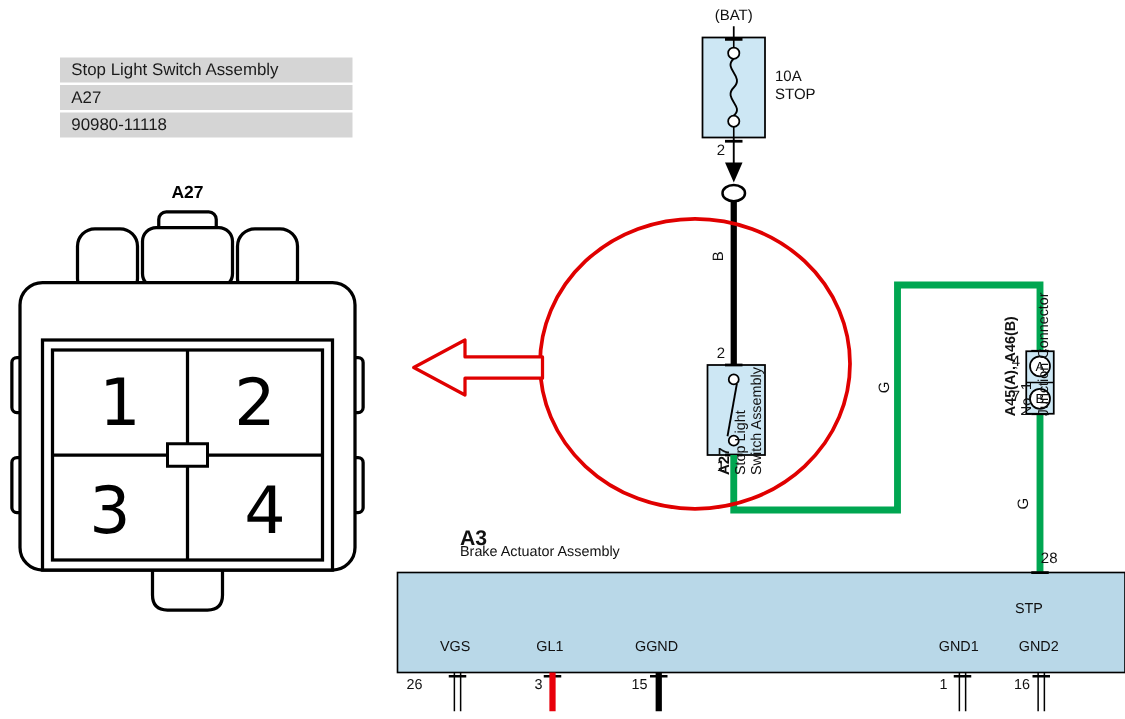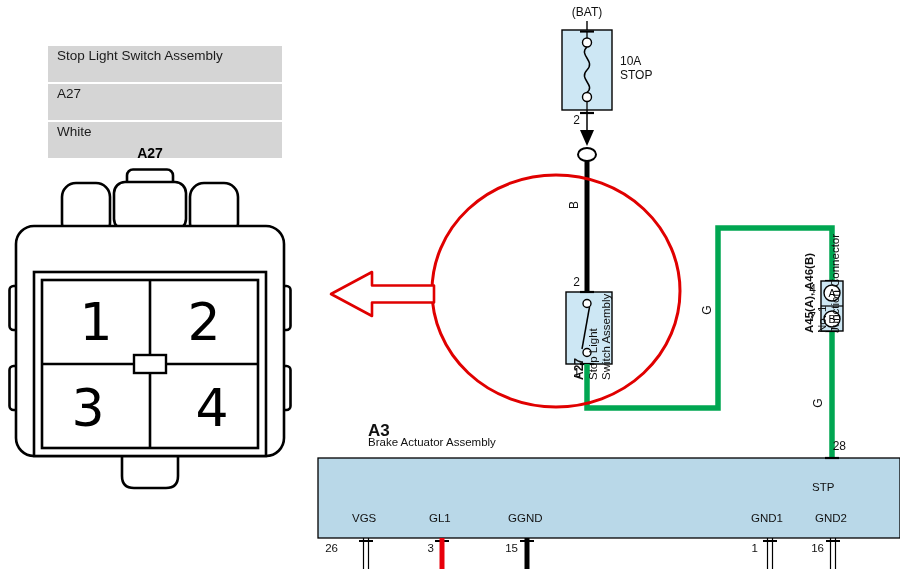--- a/index.html
+++ b/index.html
@@ -9,39 +9,39 @@
   .connector{position:absolute;left:8px;top:168px;z-index:1;}
   .box{fill:var(--component_blue,#cde7f4);stroke:#000;stroke-width:1.4;}
   .node{fill:#fff;stroke:#000;stroke-width:1.4;}
   .band{fill:var(--band_blue,#b9d8e8);stroke:#000;stroke-width:1.3;}
   .green-wire{fill:none;stroke:var(--wire_green,#00a651);stroke-width:5.5;}
   .highlight{fill:none;stroke:var(--highlight_red,#e00000);stroke-width:3;}
   .arrow{fill:#fff;stroke:var(--highlight_red,#e00000);stroke-width:2.6;stroke-linejoin:round;}
   .jc-letter{font:10.5px "Liberation Sans",sans-serif;text-anchor:middle;fill:#000;}
   .pin-num text{font:52px "DejaVu Sans",sans-serif;text-anchor:middle;fill:#000;}
   .info-panel{position:absolute;left:48px;top:46px;width:234px;z-index:2;}
-  .info-row{height:36px;line-height:20px;background:var(--panel_gray,#d5d5d5);margin-bottom:2px;padding-left:9px;font-size:13.5px;color:#1b1b1b;}
+  .info-row{height:20px;line-height:20px;background:var(--panel_gray,#d5d5d5);margin-bottom:2px;padding-left:9px;font-size:13.5px;color:#1b1b1b;}
   .lbl{position:absolute;font-size:12px;color:#111;line-height:1.15;white-space:nowrap;z-index:2;}
   .small{font-size:11.5px;}
   .b{font-weight:bold;}
   .r{text-align:right;}
   .c{text-align:center;}
   .rot{transform:rotate(-90deg);}
   .rot-lb{transform:rotate(-90deg);transform-origin:0 100%;}
   .conn-title{position:absolute;left:105px;top:145px;width:90px;text-align:center;font-weight:bold;font-size:14px;color:#000;z-index:2;}
 </style>
 </head>
 <body>
 
 <div class="stage">
 
   <div class="info-panel">
     <div class="info-row">Stop Light Switch Assembly</div>
     <div class="info-row">A27</div>
-    <div class="info-row">White</div>
+    <div class="info-row">90980-11118</div>
   </div>
 
   <div class="conn-title">A27</div>
 
   <svg class="connector" width="284" height="322" viewBox="0 0 284 322">
     <g fill="#fff" stroke="#000" stroke-width="2.6">
       <rect x="119" y="1.5" width="46" height="24" rx="6"></rect>
       <rect x="106" y="14" width="72" height="48" rx="11"></rect>
       <rect x="54" y="15" width="48" height="54" rx="14"></rect>
       <rect x="182" y="15" width="48" height="54" rx="14"></rect>

